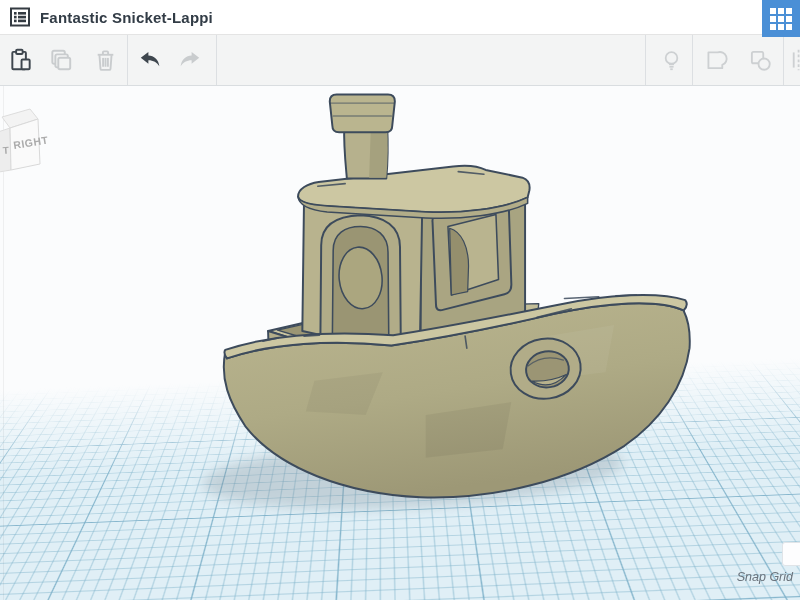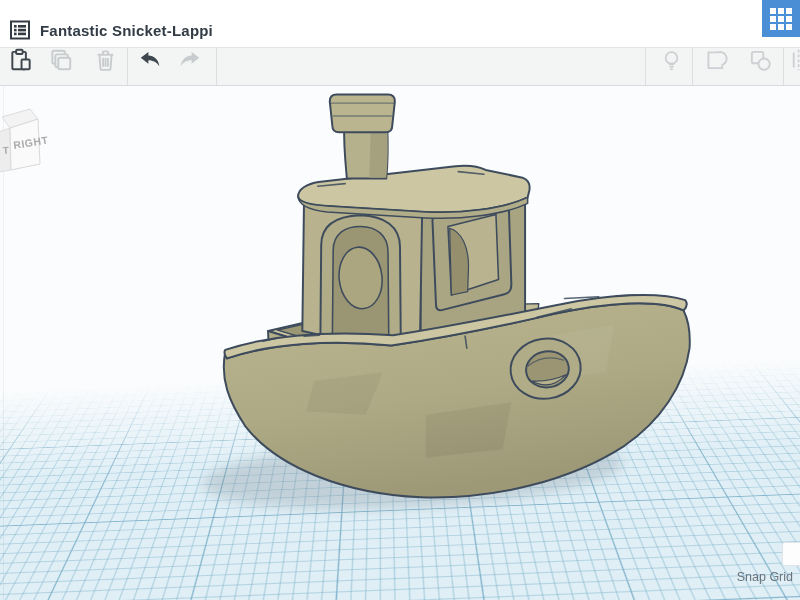--- a/index.html
+++ b/index.html
@@ -1,20 +1,20 @@
 <!DOCTYPE html>
 <html><head>
 <meta charset="utf-8">
 <style>
   html,body{margin:0;padding:0;background:#ffffff;width:800px;height:600px;overflow:hidden;
     font-family:"Liberation Sans", sans-serif;-webkit-font-smoothing:antialiased;}
   .app{position:relative;width:800px;height:600px;background:#fff;}
 
   
-  .titlebar{position:absolute;left:0;top:13px;width:800px;height:34px;background:#ffffff;
+  .titlebar{position:absolute;left:0;top:0;width:800px;height:34px;background:#ffffff;
     border-bottom:1px solid #e4e4e4;display:flex;align-items:center;z-index:30;}
   .list-btn{width:24px;height:24px;margin-left:8px;display:flex;align-items:center;justify-content:center;cursor:pointer;}
   .title-text{margin-left:8px;font-size:15px;font-weight:700;color:#323c46;letter-spacing:.2px;}
 
   .apps-btn{position:absolute;right:0;top:0;width:38px;height:37px;z-index:40;
     display:flex;align-items:center;justify-content:center;cursor:pointer;}
   .apps-grid{display:grid;grid-template-columns:repeat(3,6px);grid-template-rows:repeat(3,6px);gap:2px;}
   .apps-grid span{background:#fff;display:block;}
 
   
@@ -34,21 +34,21 @@
     background-image:
       repeating-linear-gradient(0deg,  rgba(125,178,202,0.45) 0 1px, transparent 1px 10px),
       repeating-linear-gradient(90deg, rgba(125,178,202,0.45) 0 1px, transparent 1px 10px),
       repeating-linear-gradient(0deg,  rgba(96,156,186,0.65) 0 1px, transparent 1px 100px),
       repeating-linear-gradient(90deg, rgba(96,156,186,0.65) 0 1px, transparent 1px 100px);}
   .grid-plane::after{content:"";position:absolute;inset:0;
     background:linear-gradient(to bottom,#fbfcfd 0,rgba(251,252,253,0) 140px);}
 
   .snap-btn{position:absolute;left:782px;top:456px;width:30px;height:22px;background:#fdfdfe;
     border:1px solid #e0e4e8;border-radius:3px;cursor:pointer;}
-  .snap-label{position:absolute;right:7px;top:484px;font-size:12.5px;color:#6a737c;}
+  .snap-label{position:absolute;right:7px;top:484px;font-size:12.5px;color:#6a737c;font-style:italic;}
 
   svg text{user-select:none;}
 </style>
 </head>
 <body>
 
 <div class="app">
 
   <div class="titlebar">
     <div class="list-btn">

